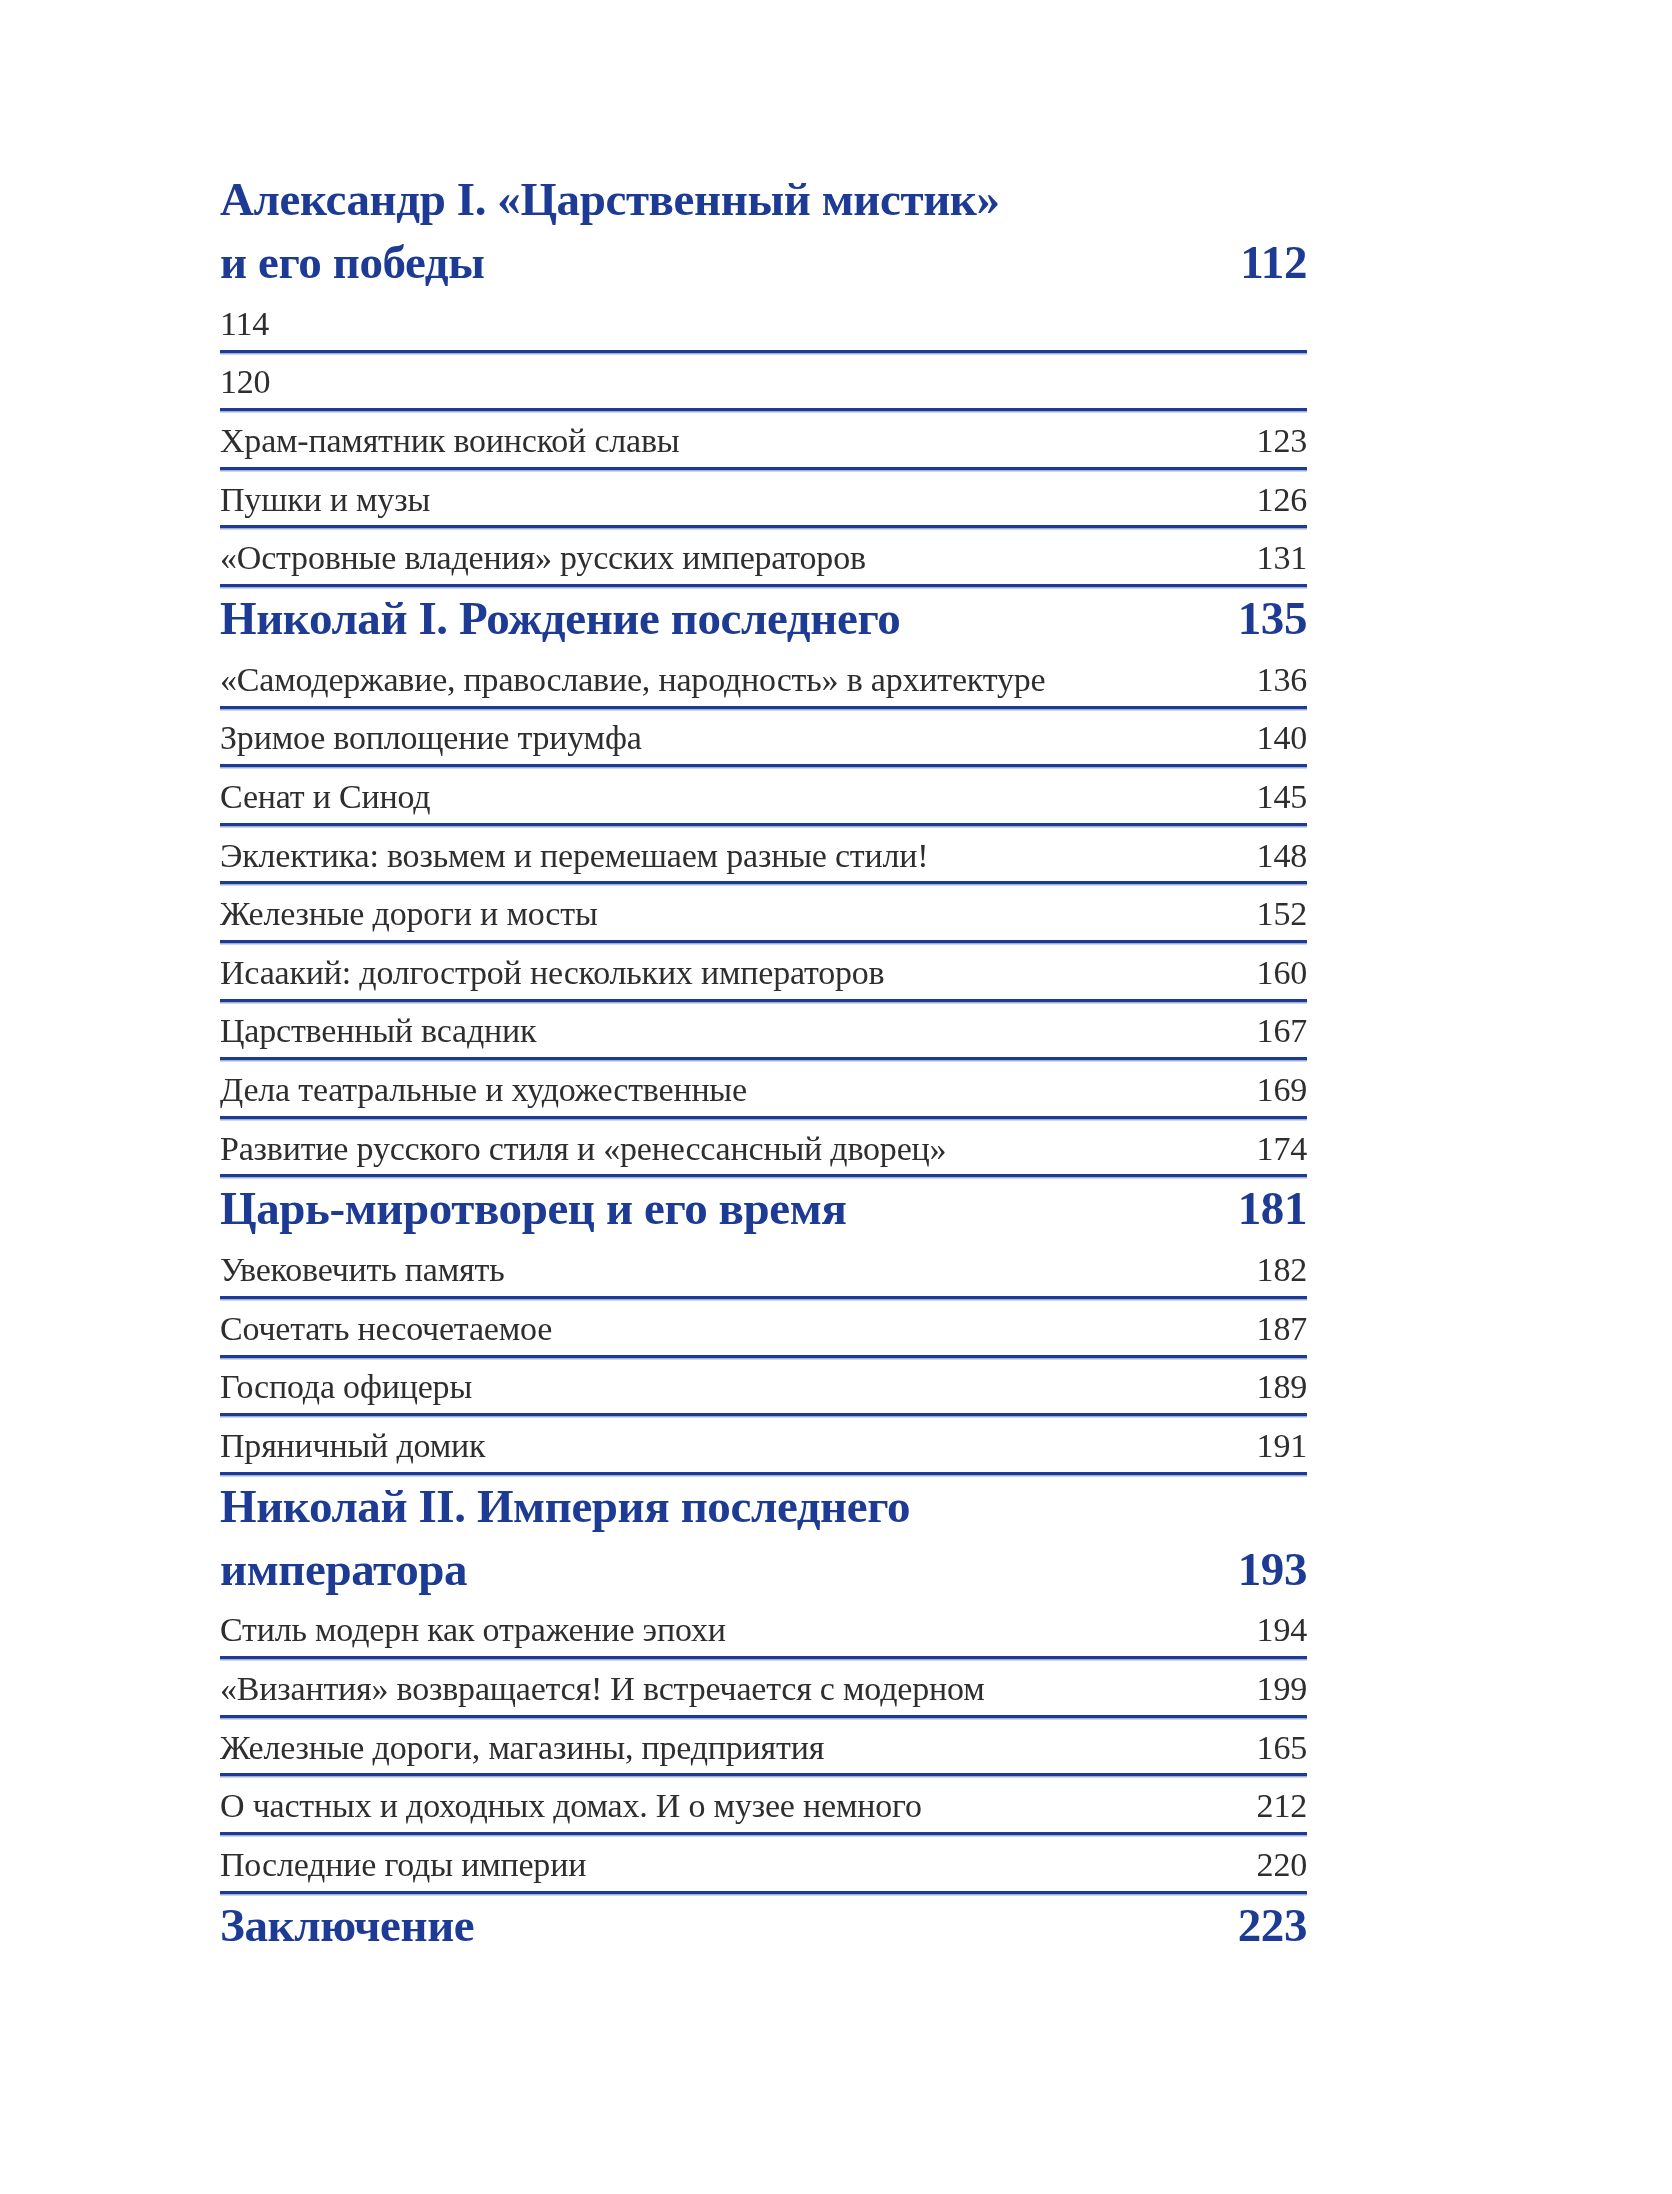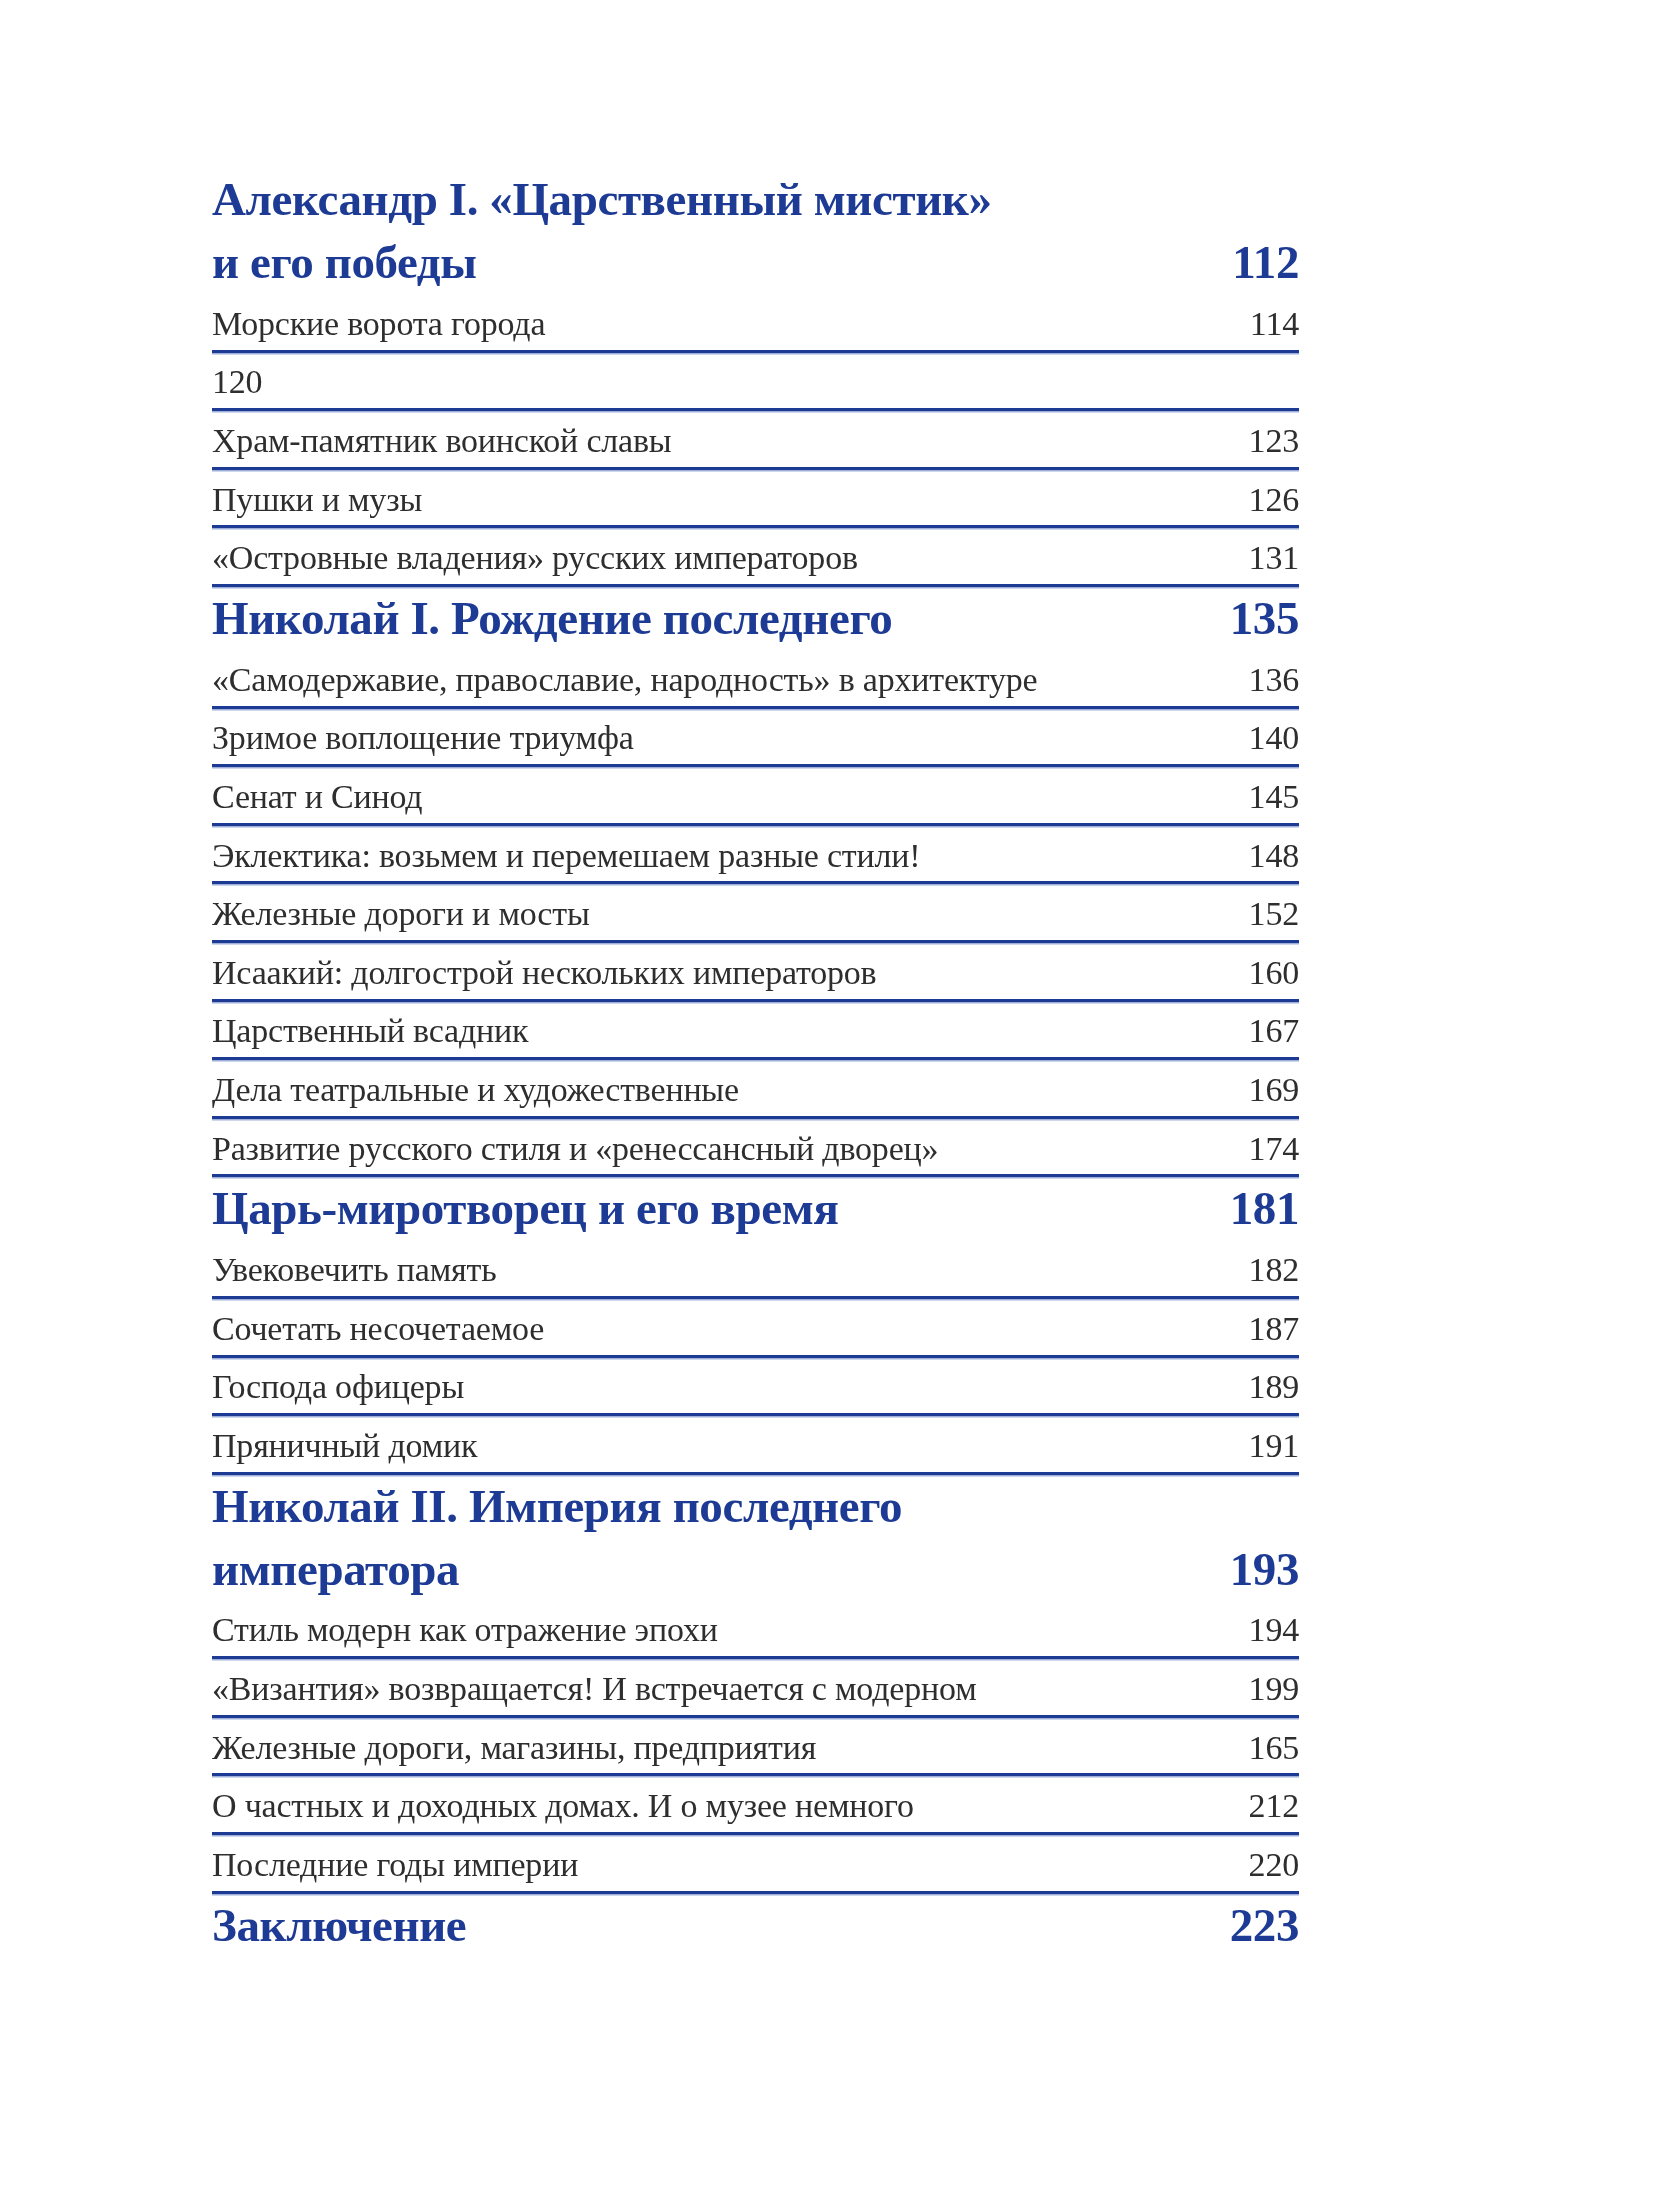--- a/index.html
+++ b/index.html
@@ -13,21 +13,21 @@
     width: 1673px;
     height: 2194px;
     background: var(--page-bg, #ffffff);
     font-family: "Liberation Serif", "DejaVu Serif", serif;
     overflow: hidden;
   }
 
   .toc {
     position: absolute;
     top: 168px;
-    left: 212px;
+    left: 220px;
     width: 1087px;
   }
 
   
   .section-heading {
     display: flex;
     justify-content: space-between;
     align-items: flex-end;
     color: var(--accent, #1d3b94);
     font-size: 47px;
@@ -69,21 +69,20 @@
 <div class="page" style="--page-bg: #ffffff; --accent: #1d3b94; --rule: #1d3b94; --rule-light: #9dafd8; --text: #2e2e2e;">
   <div class="toc">
   <div class="section">
     <div class="section-heading">
       <span class="title">Александр I. «Царственный мистик»
 и его победы</span>
       <span class="pagenum">112</span>
     </div>
     <div class="section-items">
   <div class="entry">
-    <span class="label">Морские ворота города</span>
     <span class="pagenum">114</span>
   </div>
 
   <div class="entry">
     <span class="pagenum">120</span>
   </div>
 
   <div class="entry">
     <span class="label">Храм-памятник воинской славы</span>
     <span class="pagenum">123</span>

